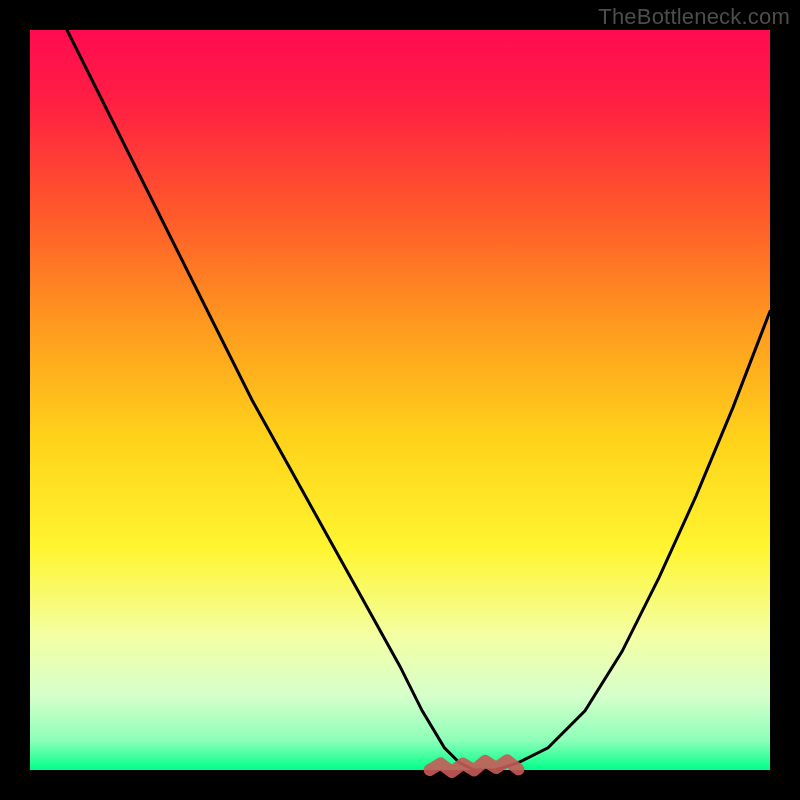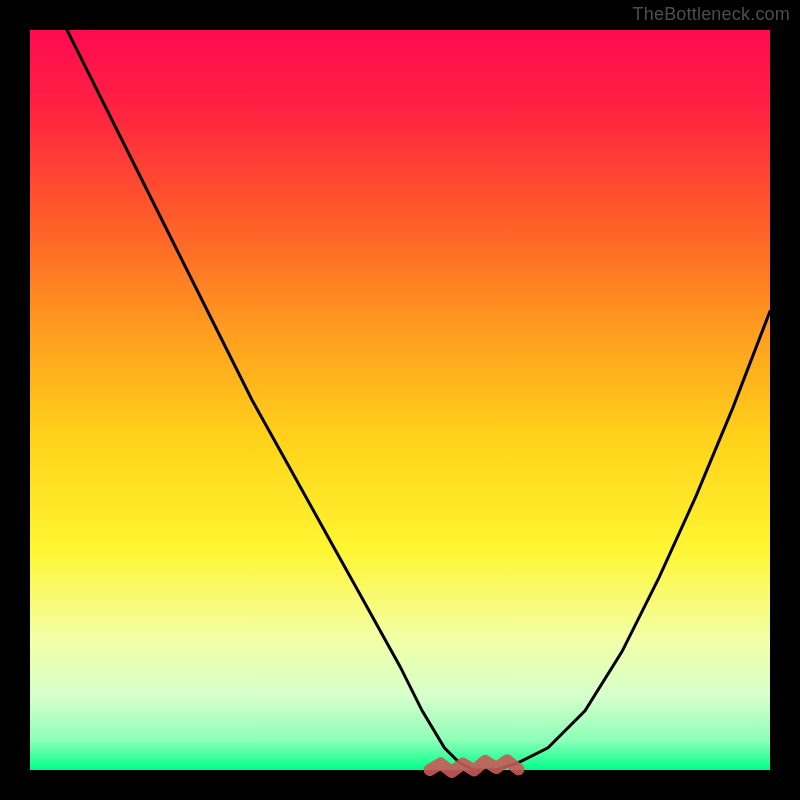--- a/index.html
+++ b/index.html
@@ -15,21 +15,21 @@
     position: relative;
     width: 800px;
     height: 800px;
     background: #000;
   }
   .watermark {
     position: absolute;
     top: 4px;
     right: 10px;
     color: #4d4d4d;
-    font-size: 18px;
+    font-size: 22px;
     font-weight: 500;
     letter-spacing: 0.2px;
     z-index: 4;
   }
   svg.plot {
     position: absolute;
     top: 0;
     left: 0;
     width: 800px;
     height: 800px;

